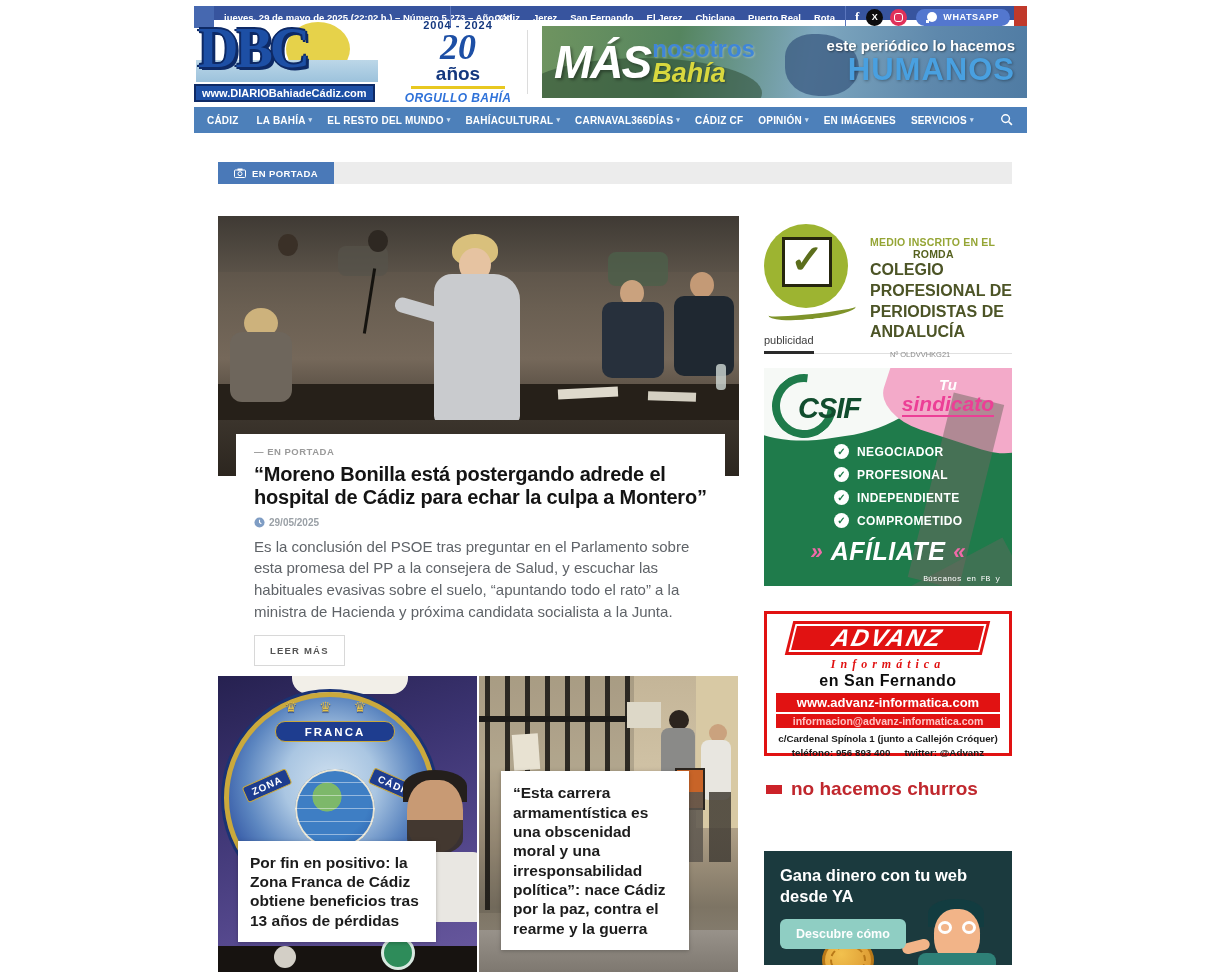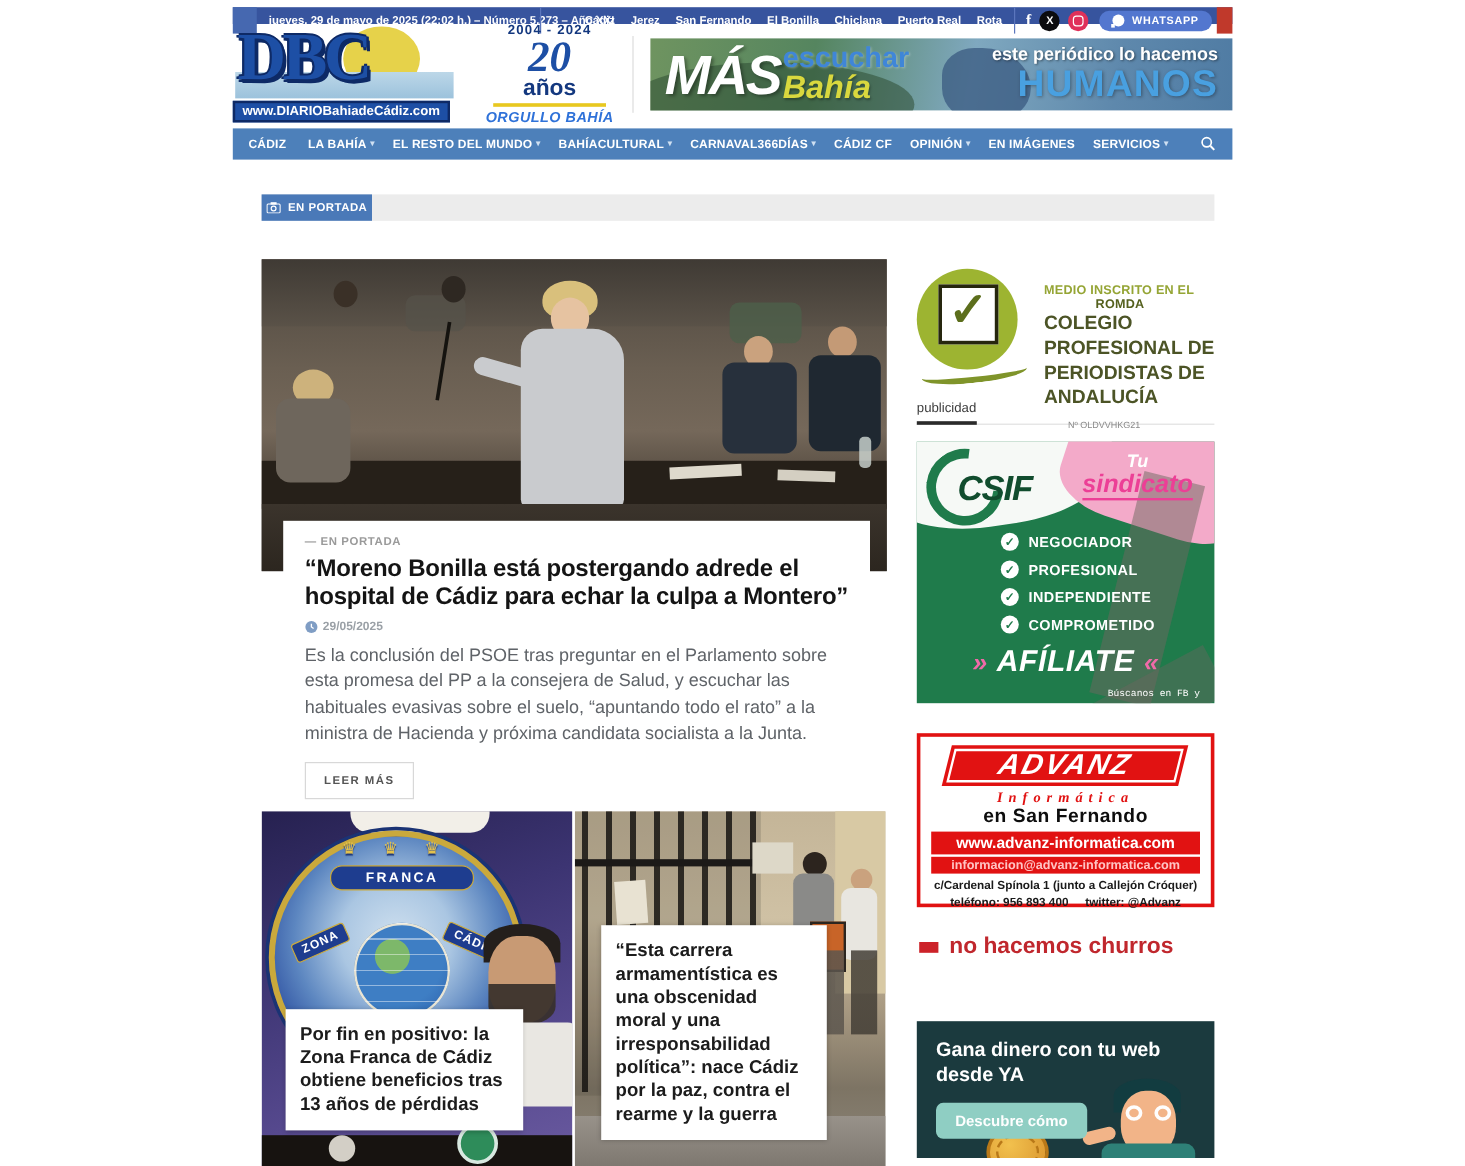--- a/index.html
+++ b/index.html
@@ -35,42 +35,42 @@
   .logo-text{position:absolute;left:4px;top:-6px;font-family:"Liberation Serif",serif;font-size:56px;font-weight:bold;color:#1d4fa5;letter-spacing:-3px;
     text-shadow:-2px 0 0 #0e2a66,2px 0 0 #0e2a66,0 -2px 0 #0e2a66,0 2px 0 #0e2a66,3px 3px 0 #0e2a66;}
   .logo-url{position:absolute;left:0;bottom:0;background:#1d4fa5;border:2px solid #0e2a66;color:#fff;font-size:11px;font-weight:bold;padding:1px 6px;white-space:nowrap;}
   .anniv{width:110px;text-align:center;margin-left:4px;flex:none;}
   .anniv-years{font-size:11px;font-weight:bold;color:#14387f;letter-spacing:1px;}
   .anniv-num{font-family:"Liberation Serif",serif;font-size:36px;font-weight:bold;font-style:italic;color:#1d4fa5;line-height:.9;}
   .anniv-word{font-size:19px;font-weight:bold;color:#14387f;line-height:1;}
   .anniv-line{width:94px;height:3px;background:#e8c820;margin:3px auto 2px;}
   .anniv-slogan{font-size:12px;font-weight:bold;font-style:italic;color:#2f72d9;letter-spacing:.4px;white-space:nowrap;}
   .header-div{width:1px;height:64px;background:#dcdcdc;margin:0 6px 0 14px;flex:none;}
-  .banner{position:relative;flex:1;height:60px;margin-left:8px;overflow:hidden;cursor:pointer;
+  .banner{position:relative;flex:1;height:72px;margin-left:8px;overflow:hidden;cursor:pointer;
     background:linear-gradient(100deg,#6f9460 0%,#55855f 28%,#7fa8bf 55%,#5e88ac 80%,#4f7ba3 100%);}
   .bn-foliage{position:absolute;left:-20px;bottom:-30px;width:240px;height:70px;background:#2e4d33;border-radius:50%;opacity:.55;}
   .bn-blob{position:absolute;right:168px;top:8px;width:74px;height:62px;background:#3a5a80;border-radius:40% 60% 50% 50%;opacity:.75;}
   .bn-text{position:absolute;inset:0;display:flex;align-items:center;padding:0 12px;}
   .bn-big{font-size:46px;font-weight:bold;font-style:italic;color:#fff;letter-spacing:-2px;text-shadow:2px 2px 3px rgba(0,0,0,.35);}
   .bn-stack{margin-left:2px;line-height:.95;}
   .bn-w1{font-size:24px;font-weight:bold;color:#3f86d8;text-shadow:1px 1px 2px rgba(255,255,255,.3);}
   .bn-w2{font-size:27px;font-weight:bold;font-style:italic;color:#d9d83e;text-shadow:1px 1px 2px rgba(0,0,0,.3);}
   .bn-right{margin-left:auto;text-align:right;line-height:1.05;}
   .bn-t1{font-size:15px;font-weight:bold;color:#fff;text-shadow:1px 1px 2px rgba(0,0,0,.45);}
   .bn-t2{font-size:31px;font-weight:bold;color:#49a0e0;letter-spacing:1px;text-shadow:1px 1px 3px rgba(0,0,0,.35);}
 
   
   .nav{height:26px;background:#4d80ba;display:flex;align-items:center;padding:0 13px;gap:15px;margin-top:3px;}
   .nav-item{color:#fff;font-size:10px;font-weight:bold;letter-spacing:.2px;display:flex;align-items:center;gap:3px;text-decoration:none;white-space:nowrap;cursor:pointer;}
   .caret{font-size:7px;color:#cfe0f2;}
   .nav-search{margin-left:auto;cursor:pointer;display:flex;align-items:center;}
 
   
   .section-bar{margin:29px 15px 0 24px;height:22px;background:#ececec;display:flex;}
-  .section-tab{background:#4a79b8;color:#fff;font-size:9.5px;font-weight:bold;display:flex;align-items:center;gap:6px;padding:0 4px;letter-spacing:.4px;cursor:pointer;}
+  .section-tab{background:#4a79b8;color:#fff;font-size:9.5px;font-weight:bold;display:flex;align-items:center;gap:6px;padding:0 16px;letter-spacing:.4px;cursor:pointer;}
 
   
   .main-grid{display:flex;margin:32px 0 0 24px;gap:25px;}
   .left-col{width:521px;flex:none;}
   .sidebar{width:248px;flex:none;}
 
   
   .hero-photo{position:relative;width:521px;height:260px;overflow:hidden;cursor:pointer;
     background:linear-gradient(180deg,#4e473f 0%,#6a5f52 35%,#75685a 55%,#463e35 78%,#2e2a24 100%);}
   .ph{position:absolute;}
@@ -237,21 +237,21 @@
       <div class="tb-left">
         <div class="tb-square"></div>
         <span class="tb-date">jueves, 29 de mayo de 2025 (22:02 h.) – Número 5.273 – Año XXI</span>
       </div>
       <div class="tb-div"></div>
       <div class="tb-right">
         <div class="tb-cities">
           <a class="tb-city">Cádiz</a>
           <a class="tb-city">Jerez</a>
           <a class="tb-city">San Fernando</a>
-          <a class="tb-city">El Bonilla</a>
+          <a class="tb-city">El Jerez</a>
           <a class="tb-city">Chiclana</a>
           <a class="tb-city">Puerto Real</a>
           <a class="tb-city">Rota</a>
         </div>
         <div class="tb-div"></div>
         <div class="tb-social">
           <span class="fb">f</span>
           <span class="xc">X</span>
           <span class="ig">
               <span class="ig-in"></span>
@@ -279,21 +279,21 @@
         <div class="anniv-line"></div>
         <div class="anniv-slogan">ORGULLO BAHÍA</div>
       </div>
       <div class="header-div"></div>
       <div class="banner">
         <div class="bn-foliage"></div>
         <div class="bn-blob"></div>
         <div class="bn-text">
           <span class="bn-big">MÁS</span>
           <span class="bn-stack">
-            <div class="bn-w1">escuchar</div>
+            <div class="bn-w1">nosotros</div>
             <div class="bn-w2">Bahía</div>
           </span>
           <span class="bn-right">
             <div class="bn-t1">este periódico lo hacemos</div>
             <div class="bn-t2">HUMANOS</div>
           </span>
         </div>
       </div>
     </div>
 

